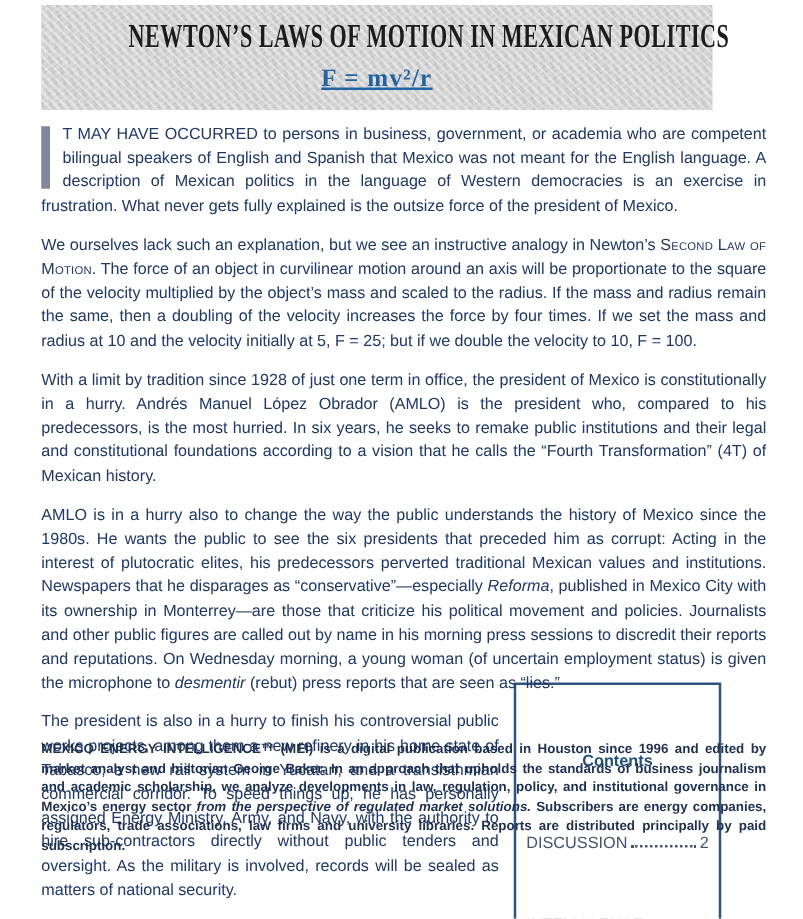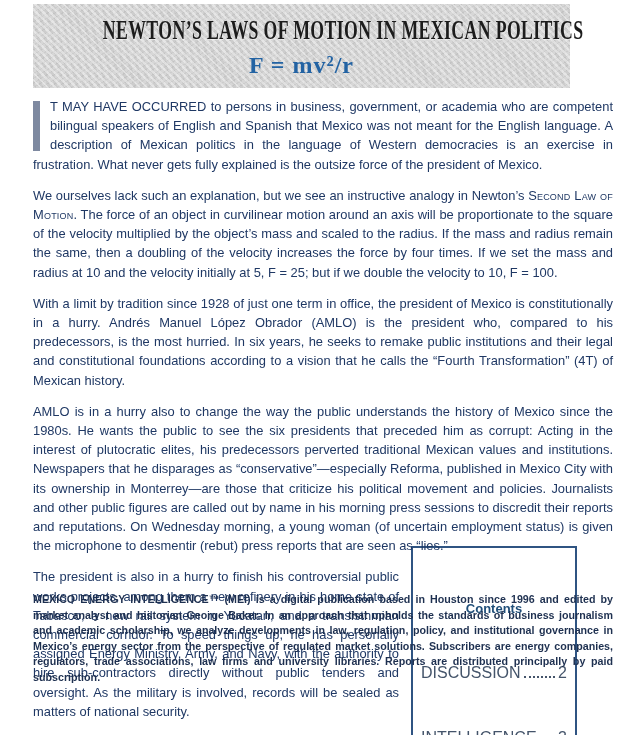--- a/index.html
+++ b/index.html
@@ -19,47 +19,47 @@
   }
   .masthead-title{
     margin-top:13px;white-space:nowrap;
     font-family:"Liberation Serif",serif;font-weight:700;font-size:24px;
     letter-spacing:.5px;color:#1c1c1c;
     transform:scale(.74,1.12);transform-origin:50% 50%;
     text-shadow:.6px .6px 0 rgba(255,255,255,.45);
   }
   .masthead-formula{
     margin-top:8px;font-family:"Liberation Serif",serif;
-    font-weight:700;font-size:24px;color:#2363a3;letter-spacing:1px;
+    font-weight:700;font-size:20px;color:#2363a3;letter-spacing:1px;text-decoration:underline;
   }
   
   .article{
     position:absolute;left:33px;top:97px;width:580px;
     font-size:12.9px;line-height:19.2px;text-align:justify;
   }
   .para{margin:0 0 12px 0;}
-  .seg-italic{}
+  .seg-italic{font-style:italic;}
   .seg-smallcaps{font-variant:small-caps;letter-spacing:.2px;}
   .dropcap{
     float:left;display:block;width:7px;height:50px;margin:4px 10px 0 0;
     background:#7e89a0;overflow:hidden;color:transparent;font-size:2px;line-height:2px;
   }
   
   .toc{
     float:right;width:146px;margin:-21px 36px 14px 12px;
     border:2px solid #2f5482;background:#ffffff;
     padding:4px 8px 6px 8px;text-align:left;
   }
   .toc-title{
     text-align:center;font-weight:700;font-size:13px;color:#1f4e79;
     line-height:17px;margin-bottom:2px;margin-top:48px;
   }
   .toc-row{
     display:flex;align-items:baseline;color:#44546a;
-    font-size:16px;line-height:16.5px;white-space:nowrap;margin-top:48px;
+    font-size:13px;line-height:16.5px;white-space:nowrap;margin-top:48px;
   }
   .toc-row.indent{padding-left:24px;gap:36px;}
   .toc-leader{flex:1 1 auto;border-bottom:2px dotted #44546a;margin:0 3px;height:11px;}
   .toc-page{flex:0 0 auto;}
   
   .pubnote{
     position:absolute;left:33px;top:592px;width:580px;
     font-size:10.7px;line-height:15.6px;font-weight:700;
     text-align:justify;color:#1e3050;
   }

